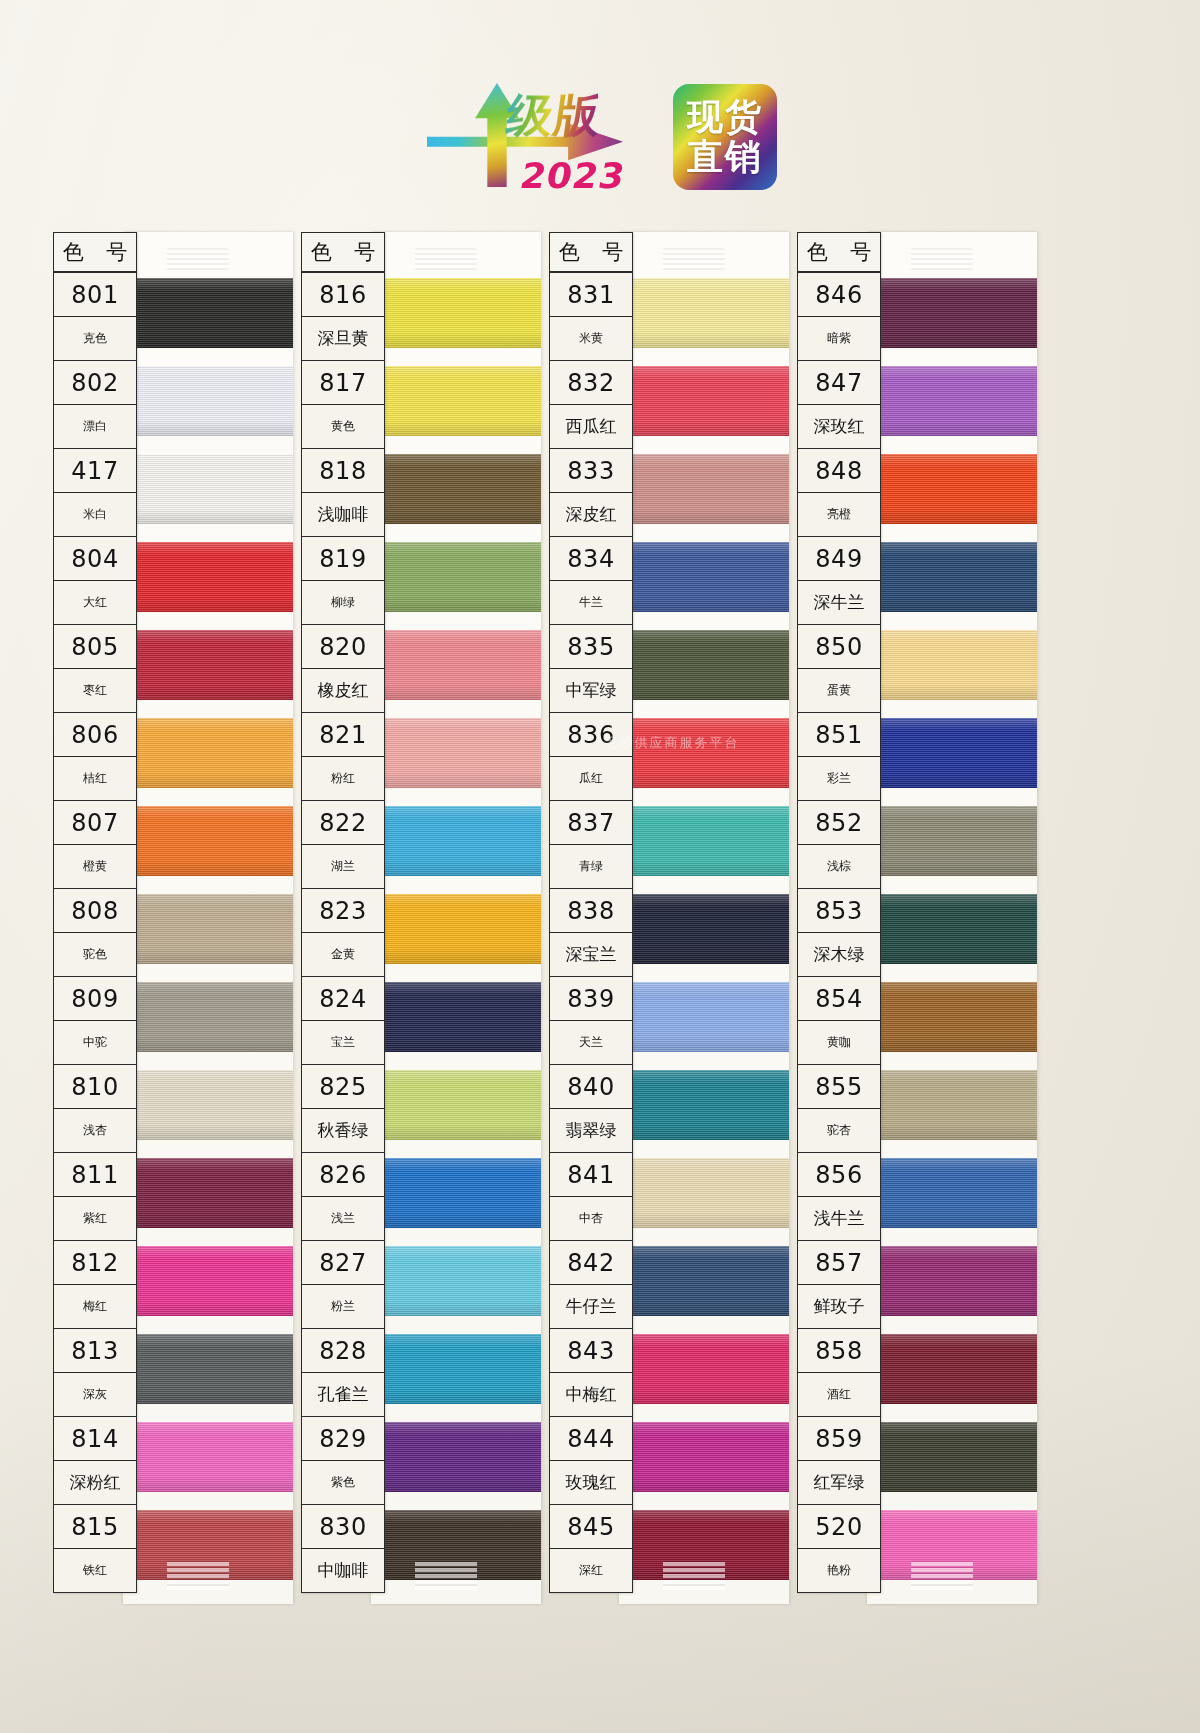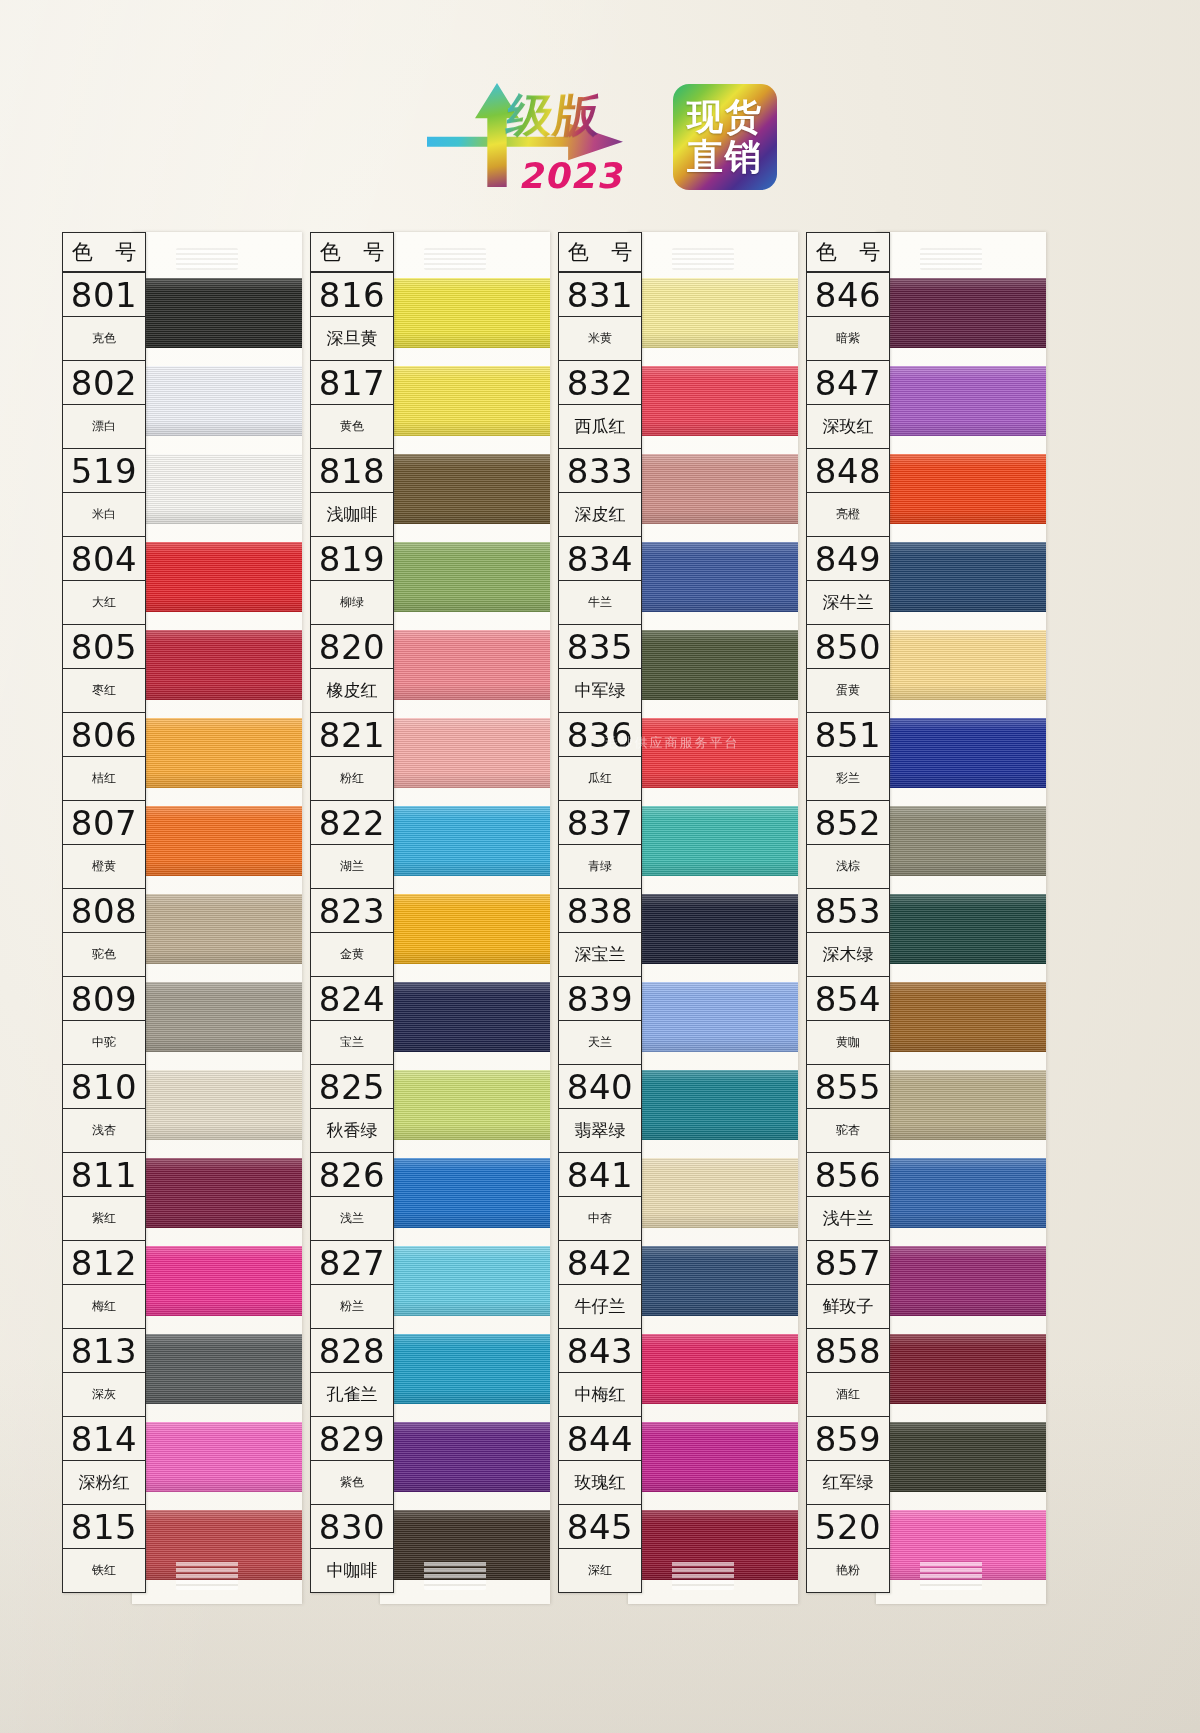--- a/index.html
+++ b/index.html
@@ -139,21 +139,21 @@
     line-height: 1.05;
     letter-spacing: 2px;
     font-family: "DejaVu Sans", sans-serif;
     text-shadow: 0 1px 2px rgba(0,0,0,.28);
   }
 
   
   .chart {
     position: absolute;
     top: 232px;
-    left: 54px;
+    left: 45px;
     width: 1010px;
     height: 1400px;
     display: flex;
     gap: 0;
   }
 
   .col {
     position: relative;
     width: 248px;
     height: 100%;
@@ -238,21 +238,21 @@
   }
   .lcell.head {
     height: 40px;
     font-size: 21px;
     letter-spacing: 8px;
     text-indent: 8px;
     border-bottom-width: 2px;
     background: #f7f5ef;
   }
   .lcell.num {
-    font-size: 34px;
+    font-size: 24px;
     letter-spacing: 0.5px;
   }
   .lcell.name {
     font-size: 12px;
     letter-spacing: 0px;
   }
   .lcell.name.n4 { font-size: 17px; }
 
   
   .watermark {
@@ -308,21 +308,21 @@
         <div class="swatch" title="813 深灰" style="background: rgb(85, 89, 90); top: 1102px; height: 70px;"></div>
         <div class="swatch" title="814 深粉红" style="background: rgb(242, 100, 192); top: 1190px; height: 70px;"></div>
         <div class="swatch" title="815 铁红" style="background: rgb(188, 67, 71); top: 1278px; height: 70px;"></div>
       </div>
       <div class="labels">
         <div class="lcell head">色 号</div>
         <div class="lcell num">801</div>
         <div class="lcell name">克色</div>
         <div class="lcell num">802</div>
         <div class="lcell name">漂白</div>
-        <div class="lcell num">519</div>
+        <div class="lcell num">417</div>
         <div class="lcell name">米白</div>
         <div class="lcell num">804</div>
         <div class="lcell name">大红</div>
         <div class="lcell num">805</div>
         <div class="lcell name">枣红</div>
         <div class="lcell num">806</div>
         <div class="lcell name">桔红</div>
         <div class="lcell num">807</div>
         <div class="lcell name">橙黄</div>
         <div class="lcell num">808</div>

